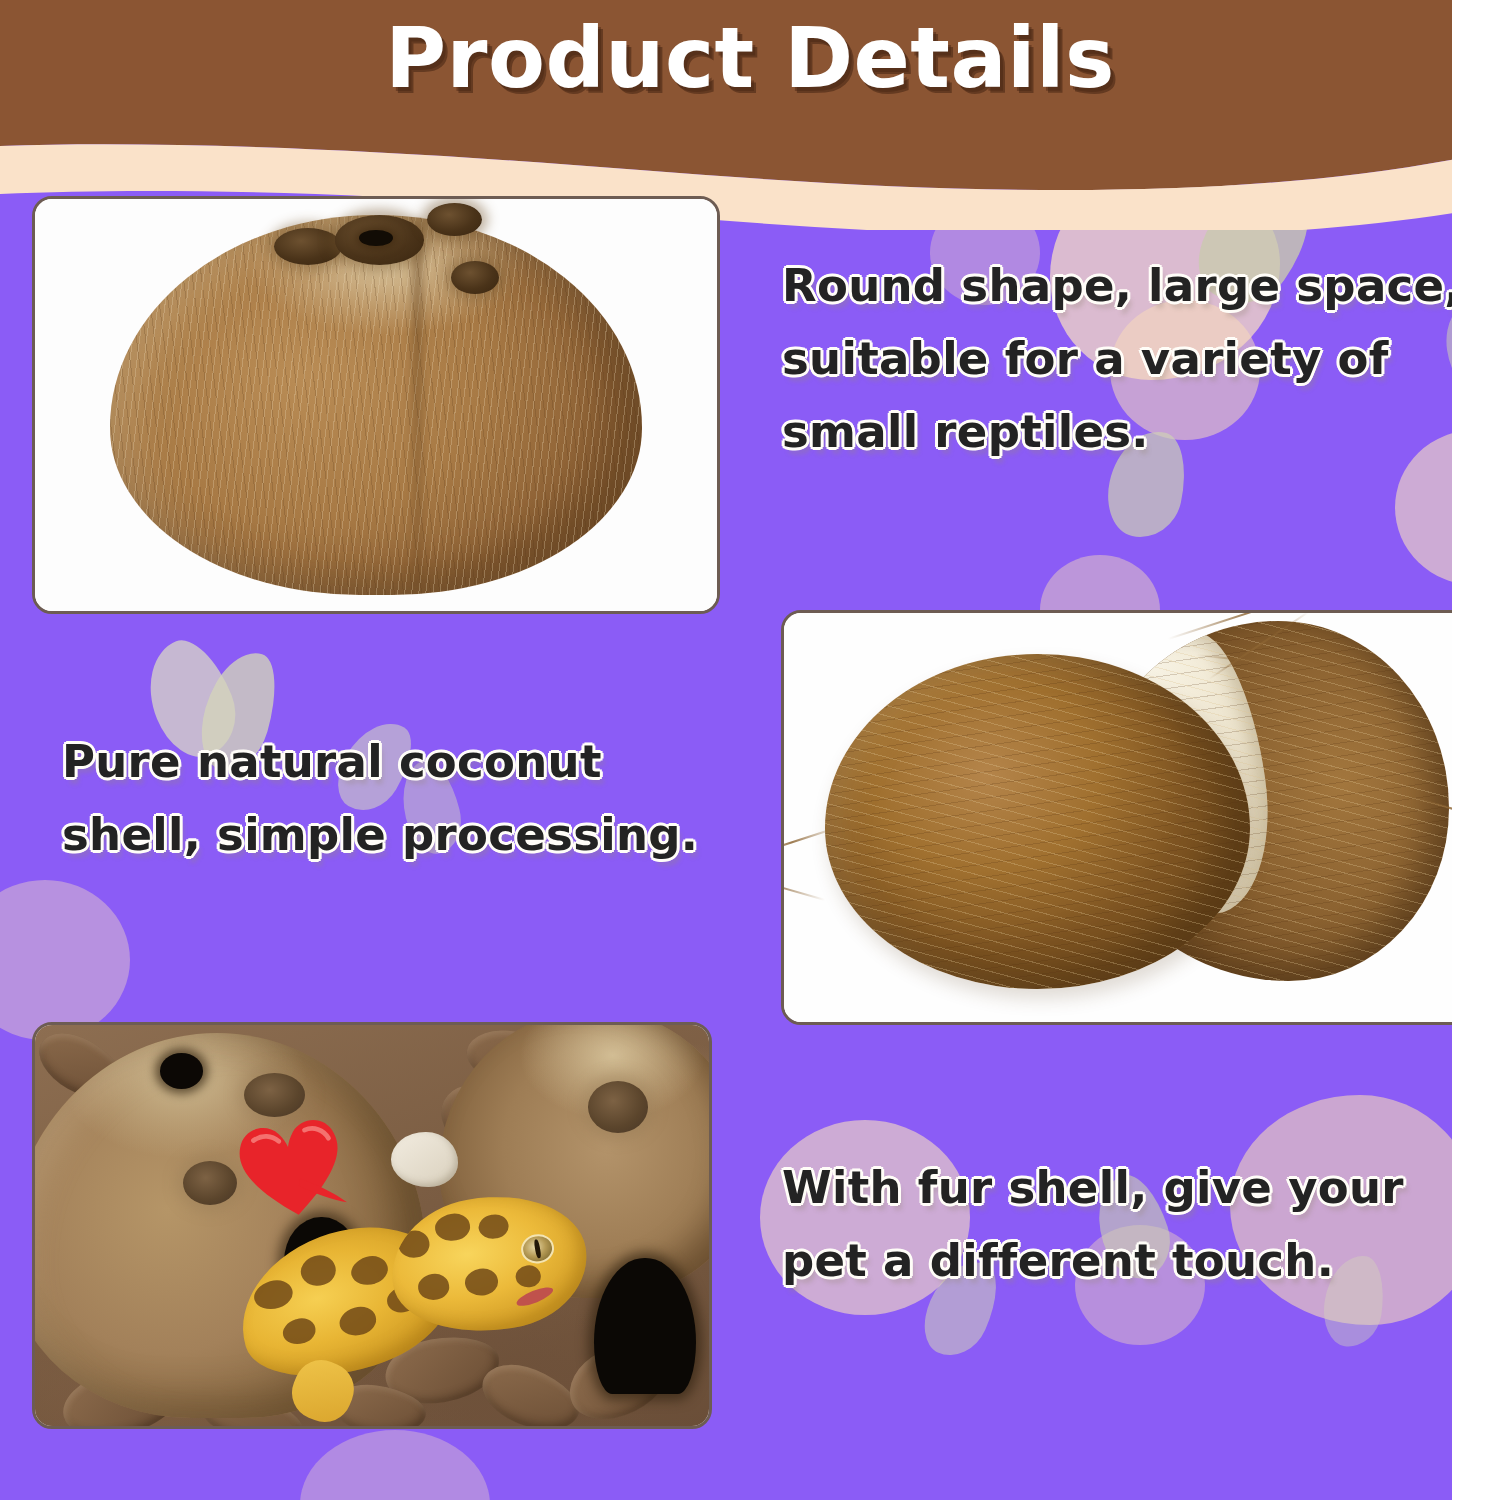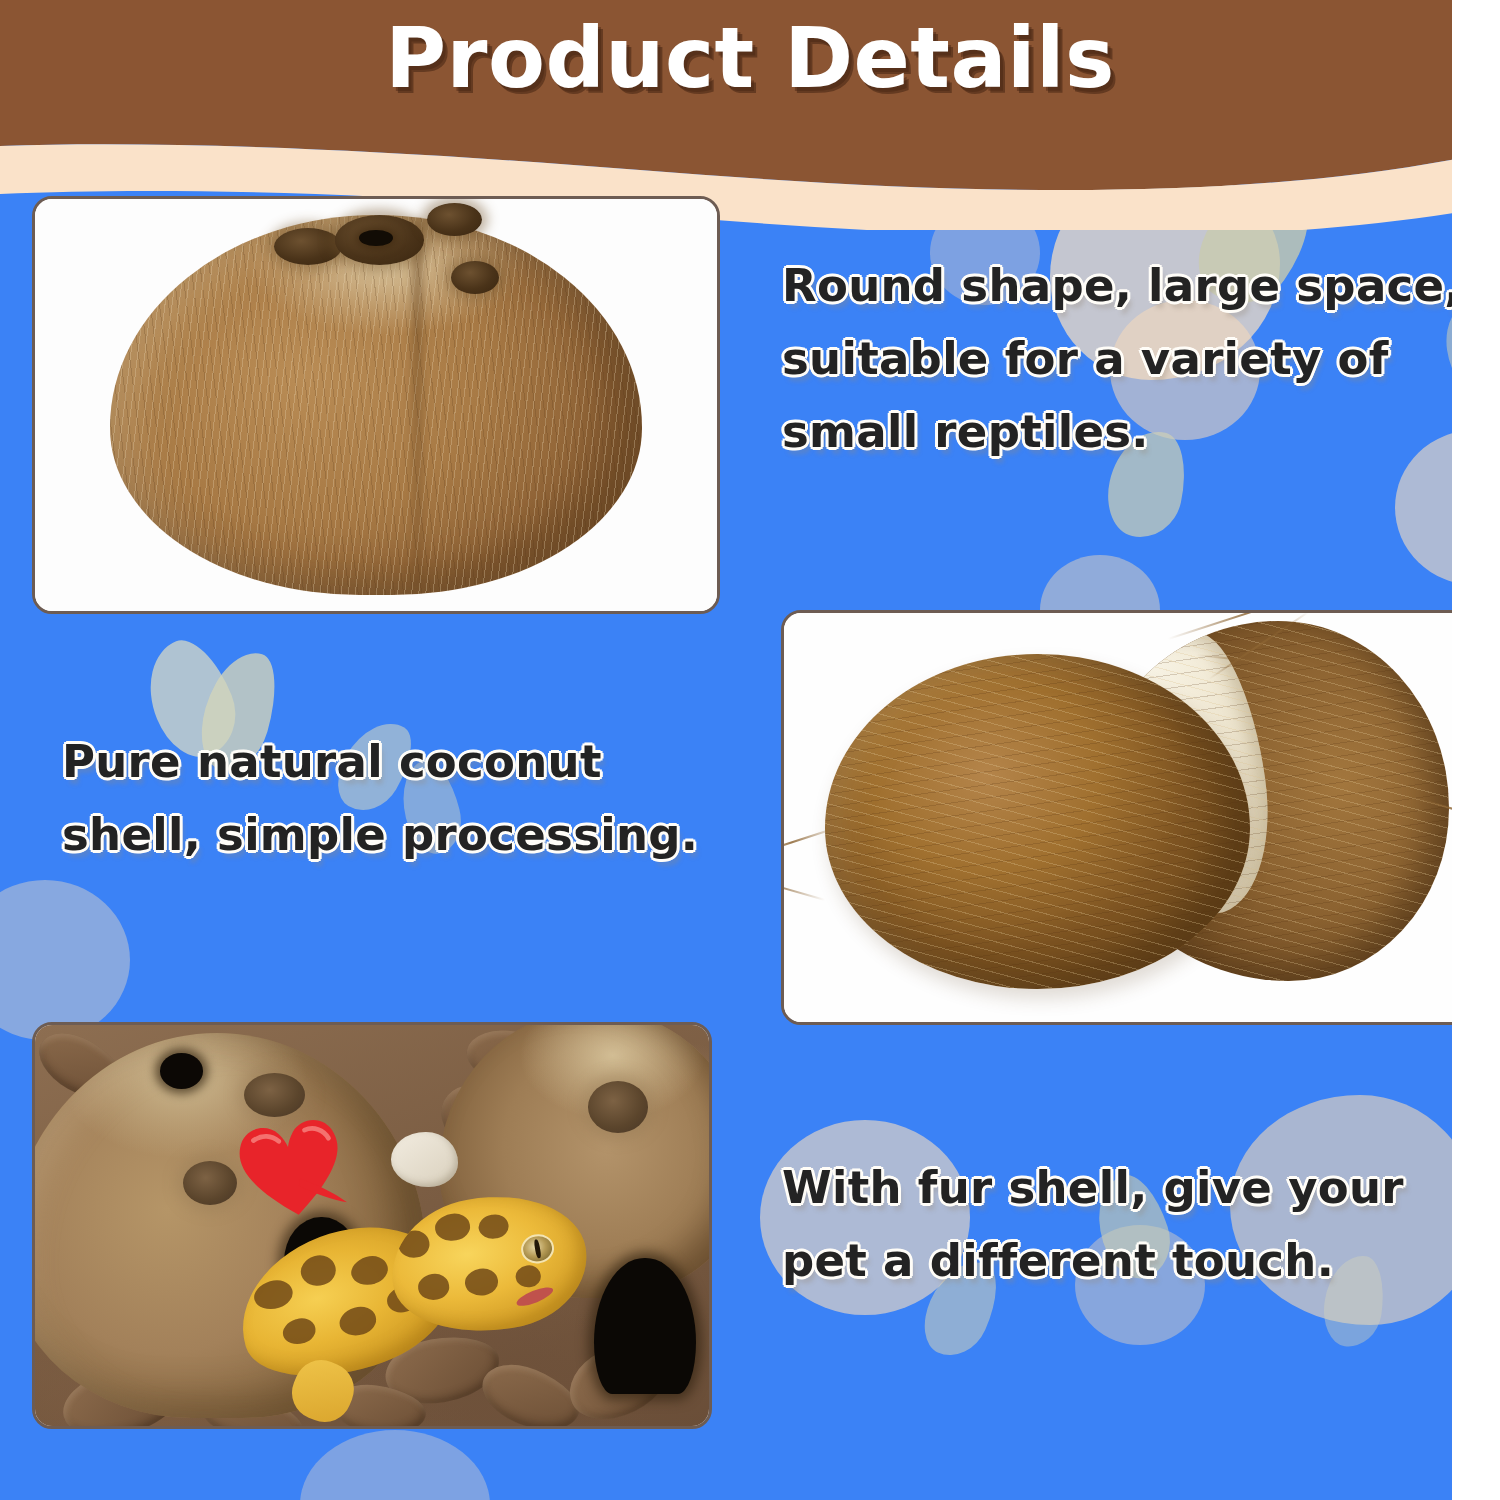--- a/index.html
+++ b/index.html
@@ -4,21 +4,21 @@
 <style>
   * { margin:0; padding:0; box-sizing:border-box; }
   html, body {
     width:1500px; height:1500px;
     overflow:hidden;
     font-family:"DejaVu Sans", sans-serif;
   }
   #page {
     position:relative;
     width:1452px; height:1500px;
-    background:#3b82f6;
+    background:#8b5cf6;
     overflow:hidden;
   }
 
   
   .bg-layer { position:absolute; inset:0; overflow:hidden; z-index:0; }
   .blob {
     position:absolute;
     border-radius:50%;
   }
   .petal {

